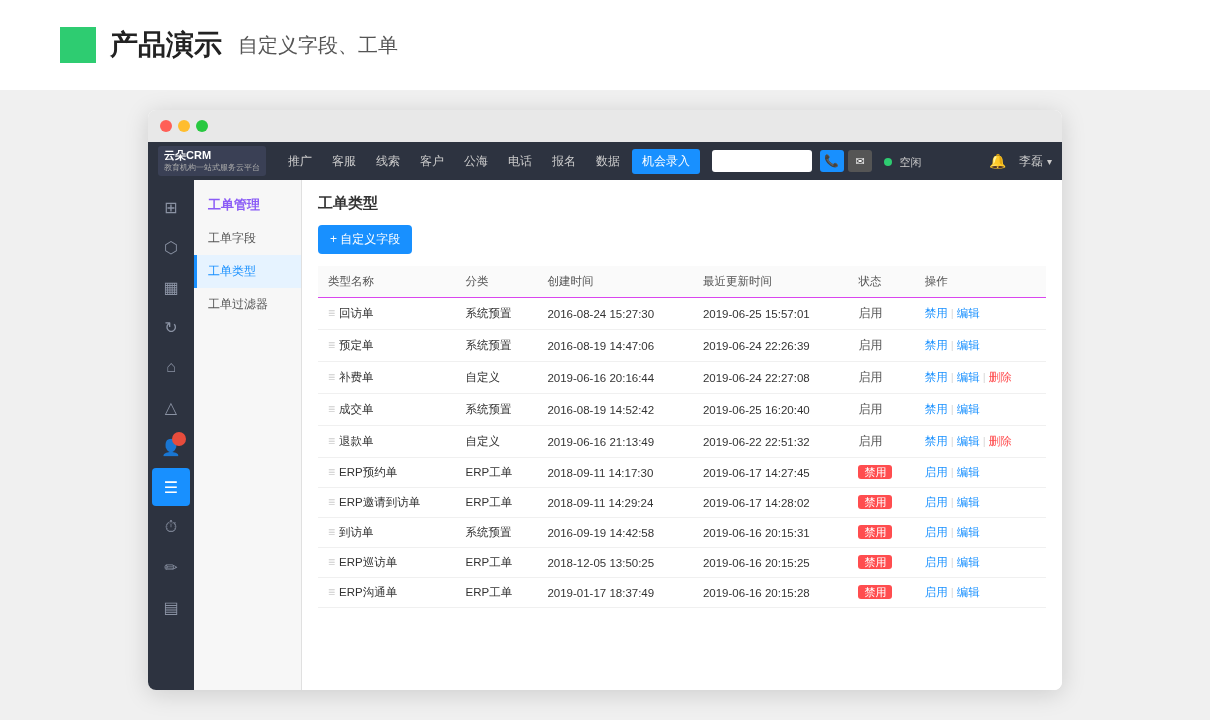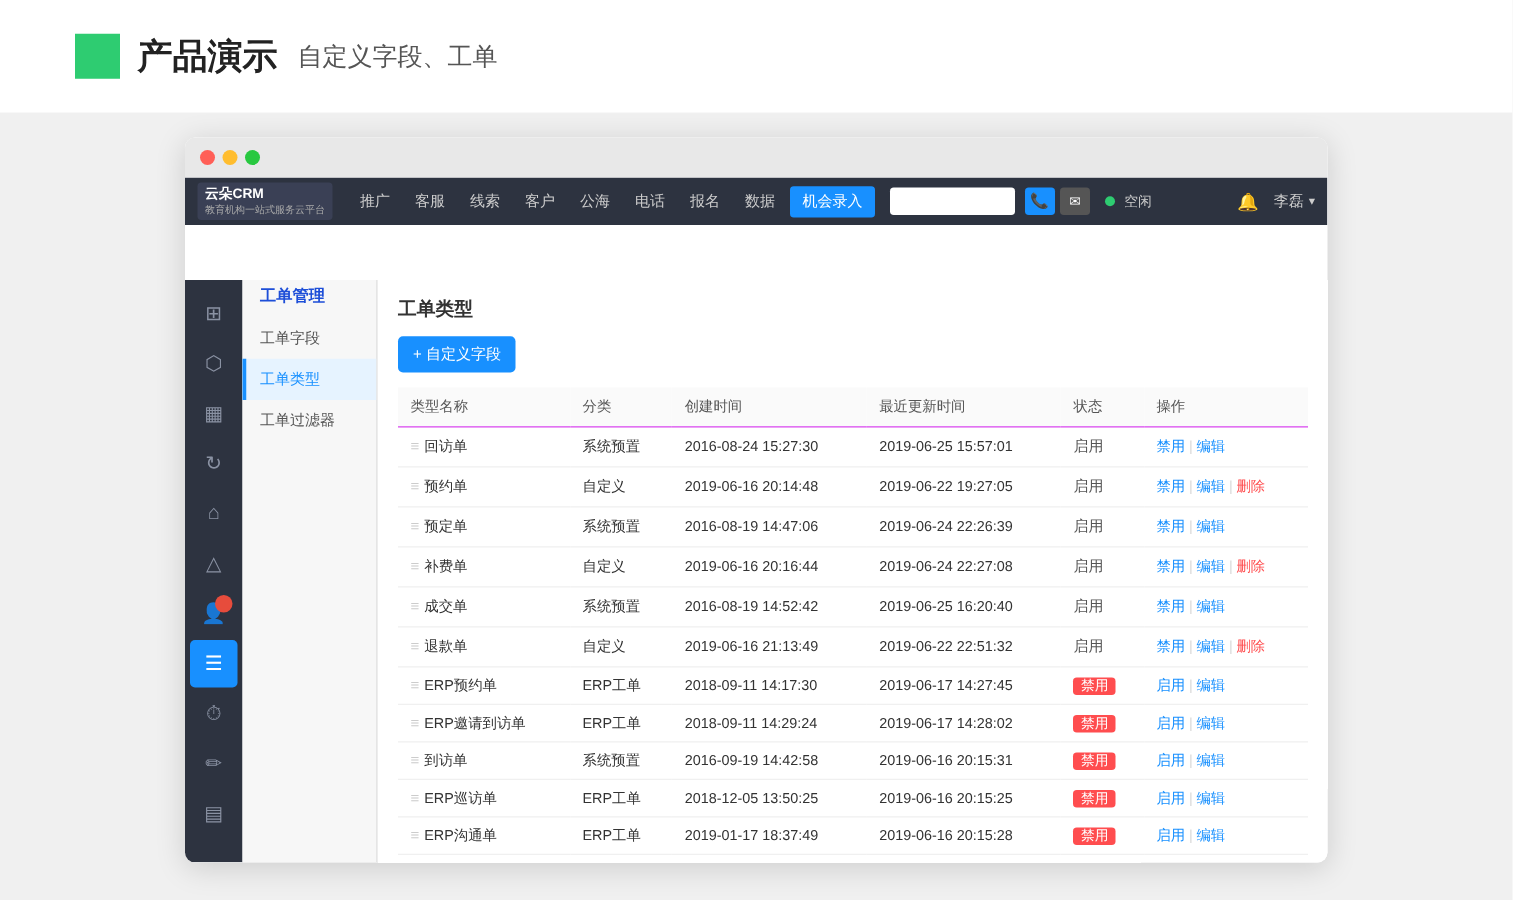--- a/index.html
+++ b/index.html
@@ -68,21 +68,20 @@
     .dot-red { background: #ff5f57; }
     .dot-yellow { background: #ffbd2e; }
     .dot-green { background: #28c840; }
 
     
     .app-content {
       display: flex;
       flex-direction: column;
       flex: 1;
       overflow: hidden;
-      gap: 44px;
     }
 
     
     .top-nav {
       background: #2d3340;
       height: 38px;
       display: flex;
       align-items: center;
       padding: 0 10px;
       flex-shrink: 0;
@@ -225,22 +224,22 @@
     .sub-sidebar {
       background: #f7f7f7;
       width: 108px;
       border-right: 1px solid #e0e0e0;
       padding-top: 0;
       flex-shrink: 0;
     }
     .sub-sidebar-title {
       font-size: 13px;
       font-weight: bold;
-      color: #1d4ed8;
-      padding: 4px 14px 8px;
+      color: #8b5cf6;
+      padding: 16px 14px 8px;
     }
     .sub-sidebar-item {
       font-size: 12px;
       color: #555;
       padding: 8px 14px;
       cursor: pointer;
       border-radius: 0;
     }
     .sub-sidebar-item.active {
       color: #1890ff;
@@ -421,28 +420,20 @@
           <tbody id="table-body">
           <tr>
                 <td><span class="drag-icon">≡</span>回访单</td>
                 <td>系统预置</td>
                 <td>2016-08-24 15:27:30</td>
                 <td>2019-06-25 15:57:01</td>
                 <td><span class="status-enabled-badge">启用</span></td>
                 <td><span class="action-link">禁用</span><span class="action-sep">|</span><span class="action-link">编辑</span></td>
               </tr>
               <tr>
-                <td><span class="drag-icon">≡</span>预约单</td>
-                <td>自定义</td>
-                <td>2019-06-16 20:14:48</td>
-                <td>2019-06-22 19:27:05</td>
-                <td><span class="status-enabled-badge">启用</span></td>
-                <td><span class="action-link">禁用</span><span class="action-sep">|</span><span class="action-link">编辑</span><span class="action-sep">|</span><span class="action-danger">删除</span></td>
-              </tr>
-              <tr>
                 <td><span class="drag-icon">≡</span>预定单</td>
                 <td>系统预置</td>
                 <td>2016-08-19 14:47:06</td>
                 <td>2019-06-24 22:26:39</td>
                 <td><span class="status-enabled-badge">启用</span></td>
                 <td><span class="action-link">禁用</span><span class="action-sep">|</span><span class="action-link">编辑</span></td>
               </tr>
               <tr>
                 <td><span class="drag-icon">≡</span>补费单</td>
                 <td>自定义</td>

